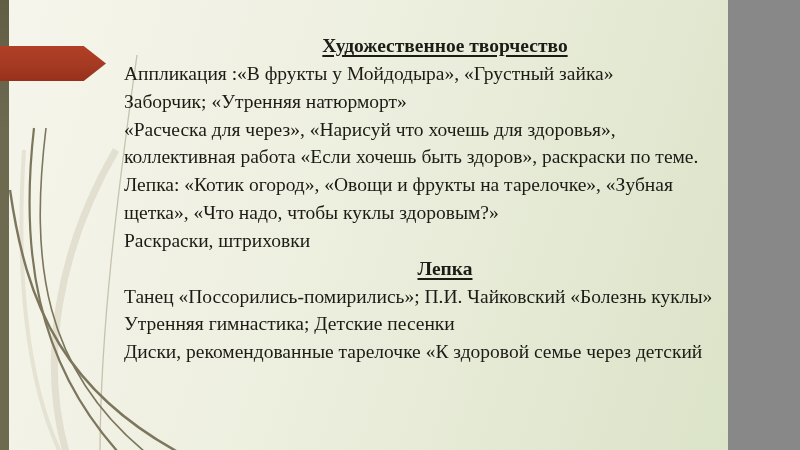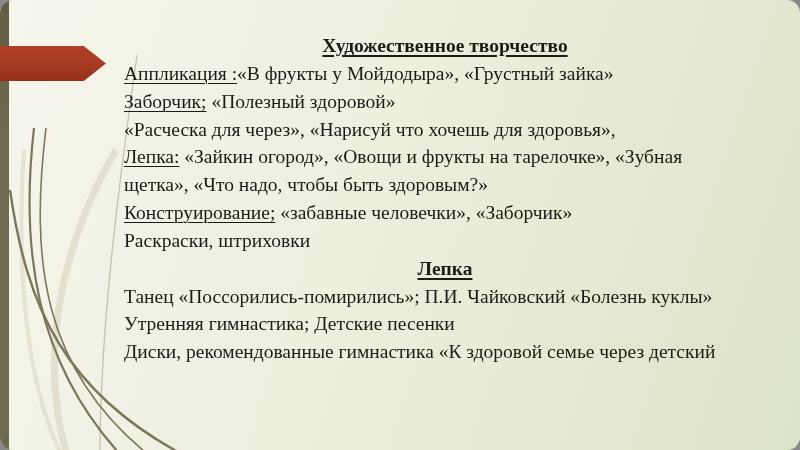--- a/index.html
+++ b/index.html
@@ -1,21 +1,20 @@
 <!DOCTYPE html>
 <html style="--bg1: #f6f5ec; --bg2: #edefdf; --bg3: #dbe3c8; --bar: #6e6a50; --arrow: #a53a22; --ink: #1c1b15; --swoosh_dark: #7b765c; --swoosh_light: #dfdccb; --swoosh_faint: #c6c2ad;"><head>
 <meta charset="utf-8">
 <style>
   html,body{margin:0;padding:0;background:#888;}
   .slide{
-    position:relative;width:800px;height:450px;overflow:hidden;
+    position:relative;width:728px;height:450px;overflow:hidden;
     background:linear-gradient(108deg,var(--bg1) 0%,var(--bg2) 45%,var(--bg3) 100%);
     font-family:"Liberation Serif","DejaVu Serif",serif;
     color:var(--ink);
-    border-radius:13px;
   }
   .left-bar{
     position:absolute;left:0;top:0;width:9px;height:100%;
     background:linear-gradient(180deg,#625e46 0%,var(--bar) 30%,var(--bar) 100%);
   }
   .swoosh{position:absolute;left:0;top:0;pointer-events:none;}
   .swoosh .sd{stroke:var(--swoosh_dark);fill:none;}
   .swoosh .sl{stroke:var(--swoosh_light);fill:none;}
   .swoosh .sf{stroke:var(--swoosh_faint);fill:none;}
   .red-arrow{
@@ -25,21 +24,21 @@
   }
   .textblock{
     position:absolute;left:124px;top:32px;width:642px;
     font-size:19.5px;line-height:27.85px;white-space:nowrap;
   }
   .line{height:27.85px;}
   .line.heading{text-align:center;font-weight:bold;}
   .line.heading .rest{
     text-decoration:underline;text-decoration-thickness:2px;text-underline-offset:3px;
   }
-  .lead{text-decoration:underline;text-decoration-thickness:1.4px;text-underline-offset:3px;}
+  .lead{text-decoration-thickness:1.4px;text-underline-offset:3px;}
 </style>
 </head>
 <body>
 
 <div class="slide">
 
   <svg class="swoosh" width="800" height="450" viewBox="0 0 800 450" aria-hidden="true">
     <path class="sl" d="M116,150 C58,250 40,360 66,452" stroke-width="7" opacity="0.85"></path>
     <path class="sl" d="M24,150 C16,270 26,380 60,452" stroke-width="4" opacity="0.7"></path>
     <path class="sf" d="M137,55 C118,190 100,330 100,455" stroke-width="1.3"></path>
@@ -47,25 +46,25 @@
     <path class="sd" d="M46,128 C30,260 42,370 150,456" stroke-width="1.6"></path>
     <path class="sd" d="M10,190 C26,300 60,400 210,468" stroke-width="2.4"></path>
   </svg>
 
   <div class="left-bar"></div>
   <div class="red-arrow"></div>
 
   <div class="textblock">
       <div class="line heading"><span class="rest">Художественное творчество</span></div>
       <div class="line"><span class="lead">Аппликация :</span><span class="rest">«В фрукты у Мойдодыра», «Грустный зайка»</span></div>
-      <div class="line"><span class="lead">Заборчик;</span><span class="rest"> «Полезный здоровой»</span></div>
+      <div class="line"><span class="lead">Заборчик;</span><span class="rest"> «Утренняя натюрморт»</span></div>
       <div class="line"><span class="rest">«Расческа для через», «Нарисуй что хочешь для здоровья»,</span></div>
-      <div class="line"><span class="lead">Лепка:</span><span class="rest"> «Зайкин огород», «Овощи и фрукты на тарелочке», «Зубная</span></div>
-      <div class="line"><span class="rest">щетка», «Что надо, чтобы быть здоровым?»</span></div>
-      <div class="line"><span class="lead">Конструирование;</span><span class="rest"> «забавные человечки», «Заборчик»</span></div>
+      <div class="line"><span class="rest">коллективная работа «Если хочешь быть здоров», раскраски по теме.</span></div>
+      <div class="line"><span class="lead">Лепка:</span><span class="rest"> «Котик огород», «Овощи и фрукты на тарелочке», «Зубная</span></div>
+      <div class="line"><span class="rest">щетка», «Что надо, чтобы куклы здоровым?»</span></div>
       <div class="line"><span class="rest">Раскраски, штриховки</span></div>
       <div class="line heading"><span class="rest">Лепка</span></div>
       <div class="line"><span class="rest">Танец «Поссорились-помирились»; П.И. Чайковский «Болезнь куклы»</span></div>
       <div class="line"><span class="rest">Утренняя гимнастика; Детские песенки</span></div>
-      <div class="line"><span class="rest">Диски, рекомендованные гимнастика «К здоровой семье через детский</span></div>
+      <div class="line"><span class="rest">Диски, рекомендованные тарелочке «К здоровой семье через детский</span></div>
     </div>
 
 </div>
 
 </body></html>

